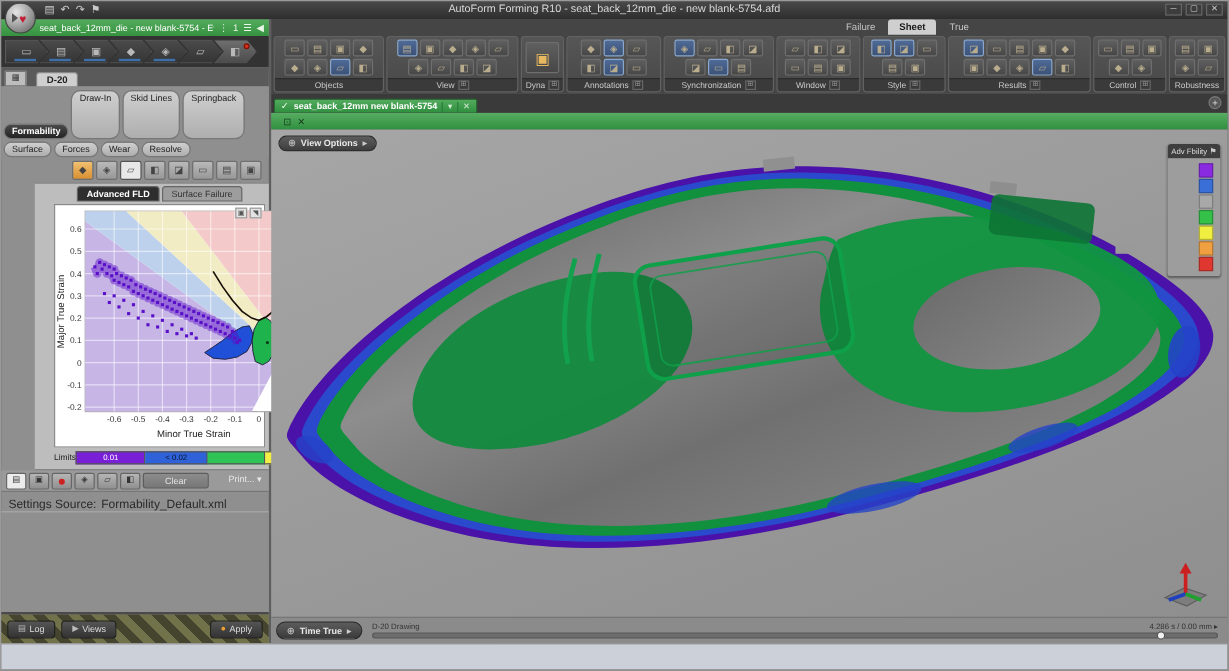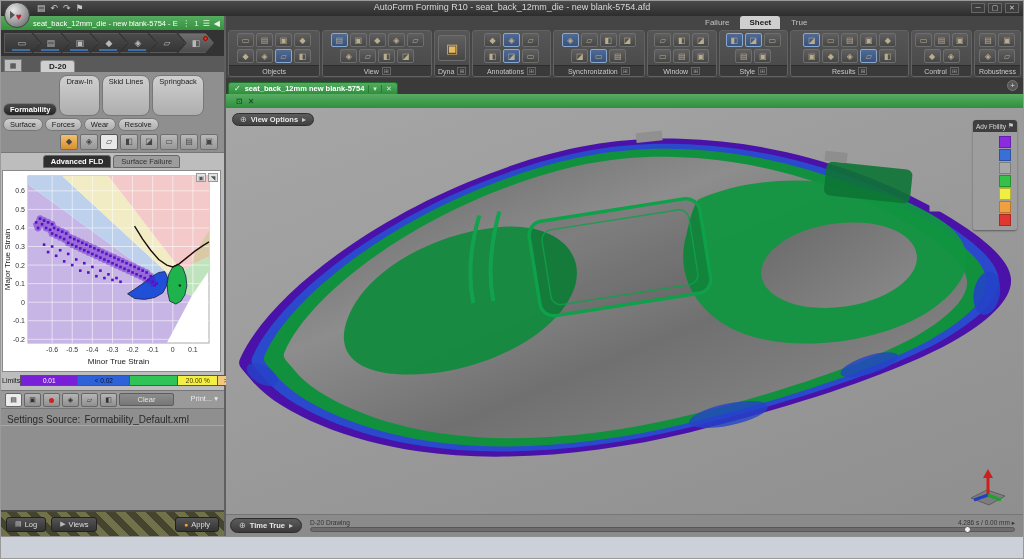--- a/index.html
+++ b/index.html
@@ -28,32 +28,32 @@
   .lp-green .t { color:#fff; font-size:7.5px; white-space:nowrap; overflow:hidden; flex:1; }
   .lp-green .ic { color:#e8f5e8; font-size:8px; margin-left:4px; }
   .chevrons { height:26px; background:#333; display:flex; align-items:center; padding:2px 3px; }
   .chev { width:36px; height:20px; margin-left:-7px; background:linear-gradient(#4a4a4a,#353535); border:1px solid #5a5a5a;
           clip-path:polygon(0 0,76% 0,100% 50%,76% 100%,0 100%,24% 50%); display:flex; align-items:center; justify-content:center; position:relative; }
   .chev:first-child { margin-left:0; clip-path:polygon(0 0,76% 0,100% 50%,76% 100%,0 100%); }
   .chev .g { color:#b9b9b9; font-size:9px; }
   .chev.active { background:linear-gradient(#6e6e6e,#4c4c4c); }
   .chev.active .pin { position:absolute; right:5px; top:2px; width:5px; height:5px; border-radius:50%; background:#d83020; border:1px solid #801000; }
   .chev u { position:absolute; bottom:1px; left:7px; right:9px; height:2px; background:#3d6fa8; }
-  .tabrow { height:16px; background:#5a5a5a; display:flex; align-items:flex-end; padding:0 3px; gap:18px; }
+  .tabrow { height:16px; background:#5a5a5a; display:flex; align-items:flex-end; padding:0 3px; gap:8px; }
   .gridbtn { width:18px; height:13px; background:#bdbdbd; border:1px solid #777; font-size:7px; text-align:center; line-height:11px; color:#333; }
   .optab { background:#cfcfcf; border:1px solid #888; border-bottom:none; border-radius:3px 3px 0 0; font-size:8px; font-weight:bold; color:#222; padding:1px 8px; }
   .pills { background:#8f8f8f; padding:3px 2px 1px 2px; display:flex; flex-wrap:wrap; gap:2px; }
   .pill { font-size:7.5px; color:#222; background:linear-gradient(#cfcfcf,#aeaeae); border:1px solid #777; border-radius:8px; padding:1px 6px; }
   .pill.active { background:linear-gradient(#4a4a4a,#242424); color:#fff; font-weight:bold;margin-top:28px; }
   .subtools { height:20px; display:flex; justify-content:flex-end; align-items:center; gap:2px; padding:0 6px; }
   .stool { width:18px; height:16px; background:linear-gradient(#b9b9b9,#989898); border:1px solid #6f6f6f; border-radius:2px; font-size:8px; text-align:center; line-height:14px; color:#444; }
   .stool.hot { background:linear-gradient(#f0c070,#d89030); }
   .stool.pressed { background:#e8e8e8; border-color:#555; }
 
-  .fldpanel { background:#bdbdbd; border-top:1px solid #777; border-bottom:1px solid #777; padding:2px 3px 3px 1px; position:relative; }
+  .fldpanel { background:#bdbdbd; border-top:1px solid #777; border-bottom:1px solid #777; padding:2px 3px 3px 16px; position:relative;margin-left:28px; }
   .fldtabs { display:flex; gap:2px; justify-content:center; margin-bottom:2px; }
   .fldtab { font-size:7.5px; padding:1px 7px; border-radius:3px 3px 0 0; border:1px solid #666; background:#9d9d9d; color:#333; }
   .fldtab.active { background:#2e2e2e; color:#fff; font-weight:bold; }
   .chartbox { background:#fff; border:1px solid #8a8a8a; position:relative; }
   .chart-mini-icons { position:absolute; right:2px; top:2px; display:flex; gap:2px; z-index:5; }
   .chart-mini-icons div { width:10px; height:9px; background:#e3e3e3; border:1px solid #999; font-size:6px; line-height:8px; text-align:center; color:#555; }
   .limitsbar { display:flex; align-items:center; height:13px; margin-top:2px; }
   .limitsbar .lab { font-size:7px; color:#222; width:26px; }
   .lseg { height:11px; border:1px solid #555; border-left:none; font-size:6.5px; line-height:10px; text-align:center; overflow:hidden; white-space:nowrap; }
   .lseg:first-of-type { border-left:1px solid #555; }

